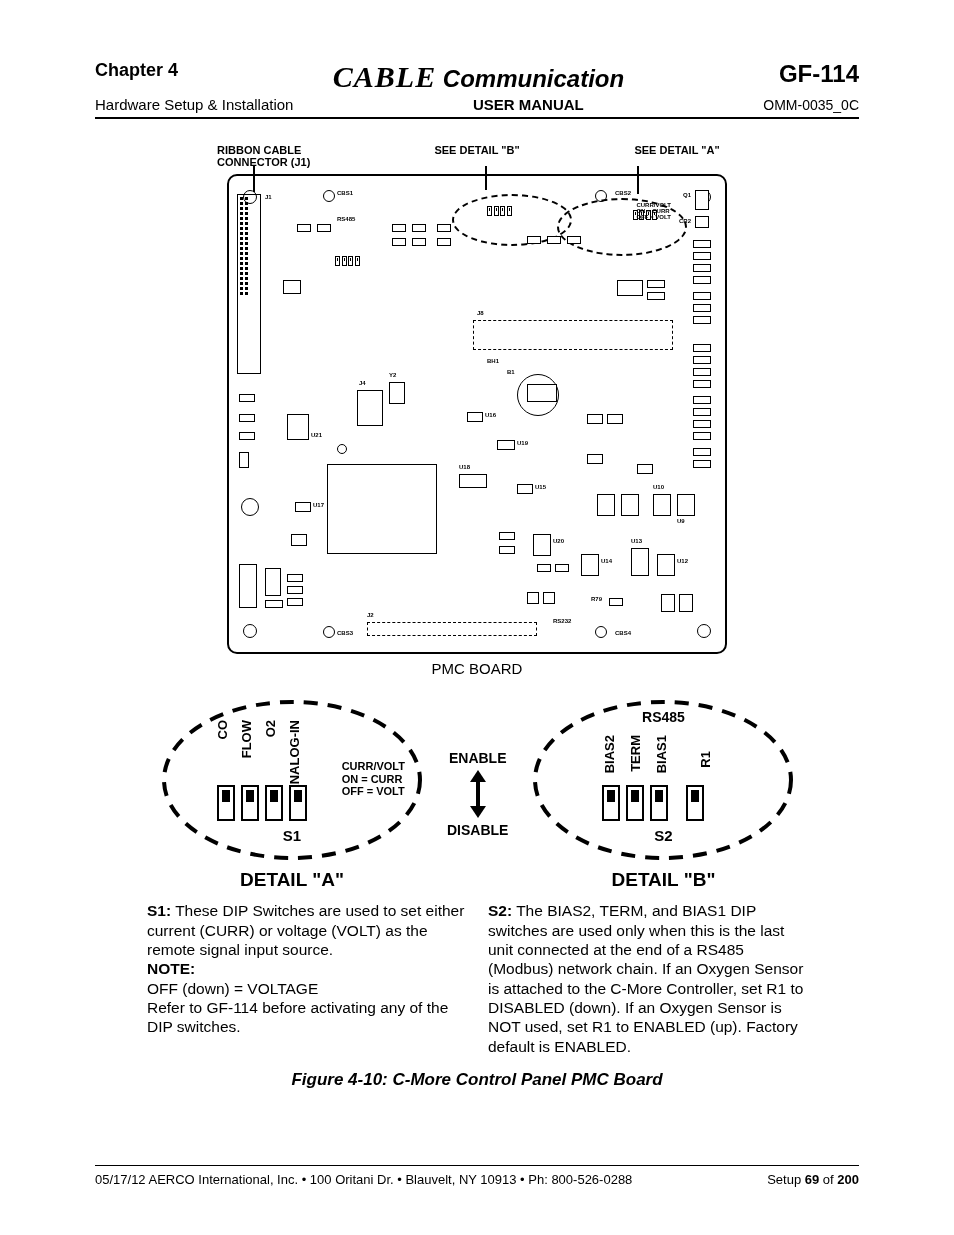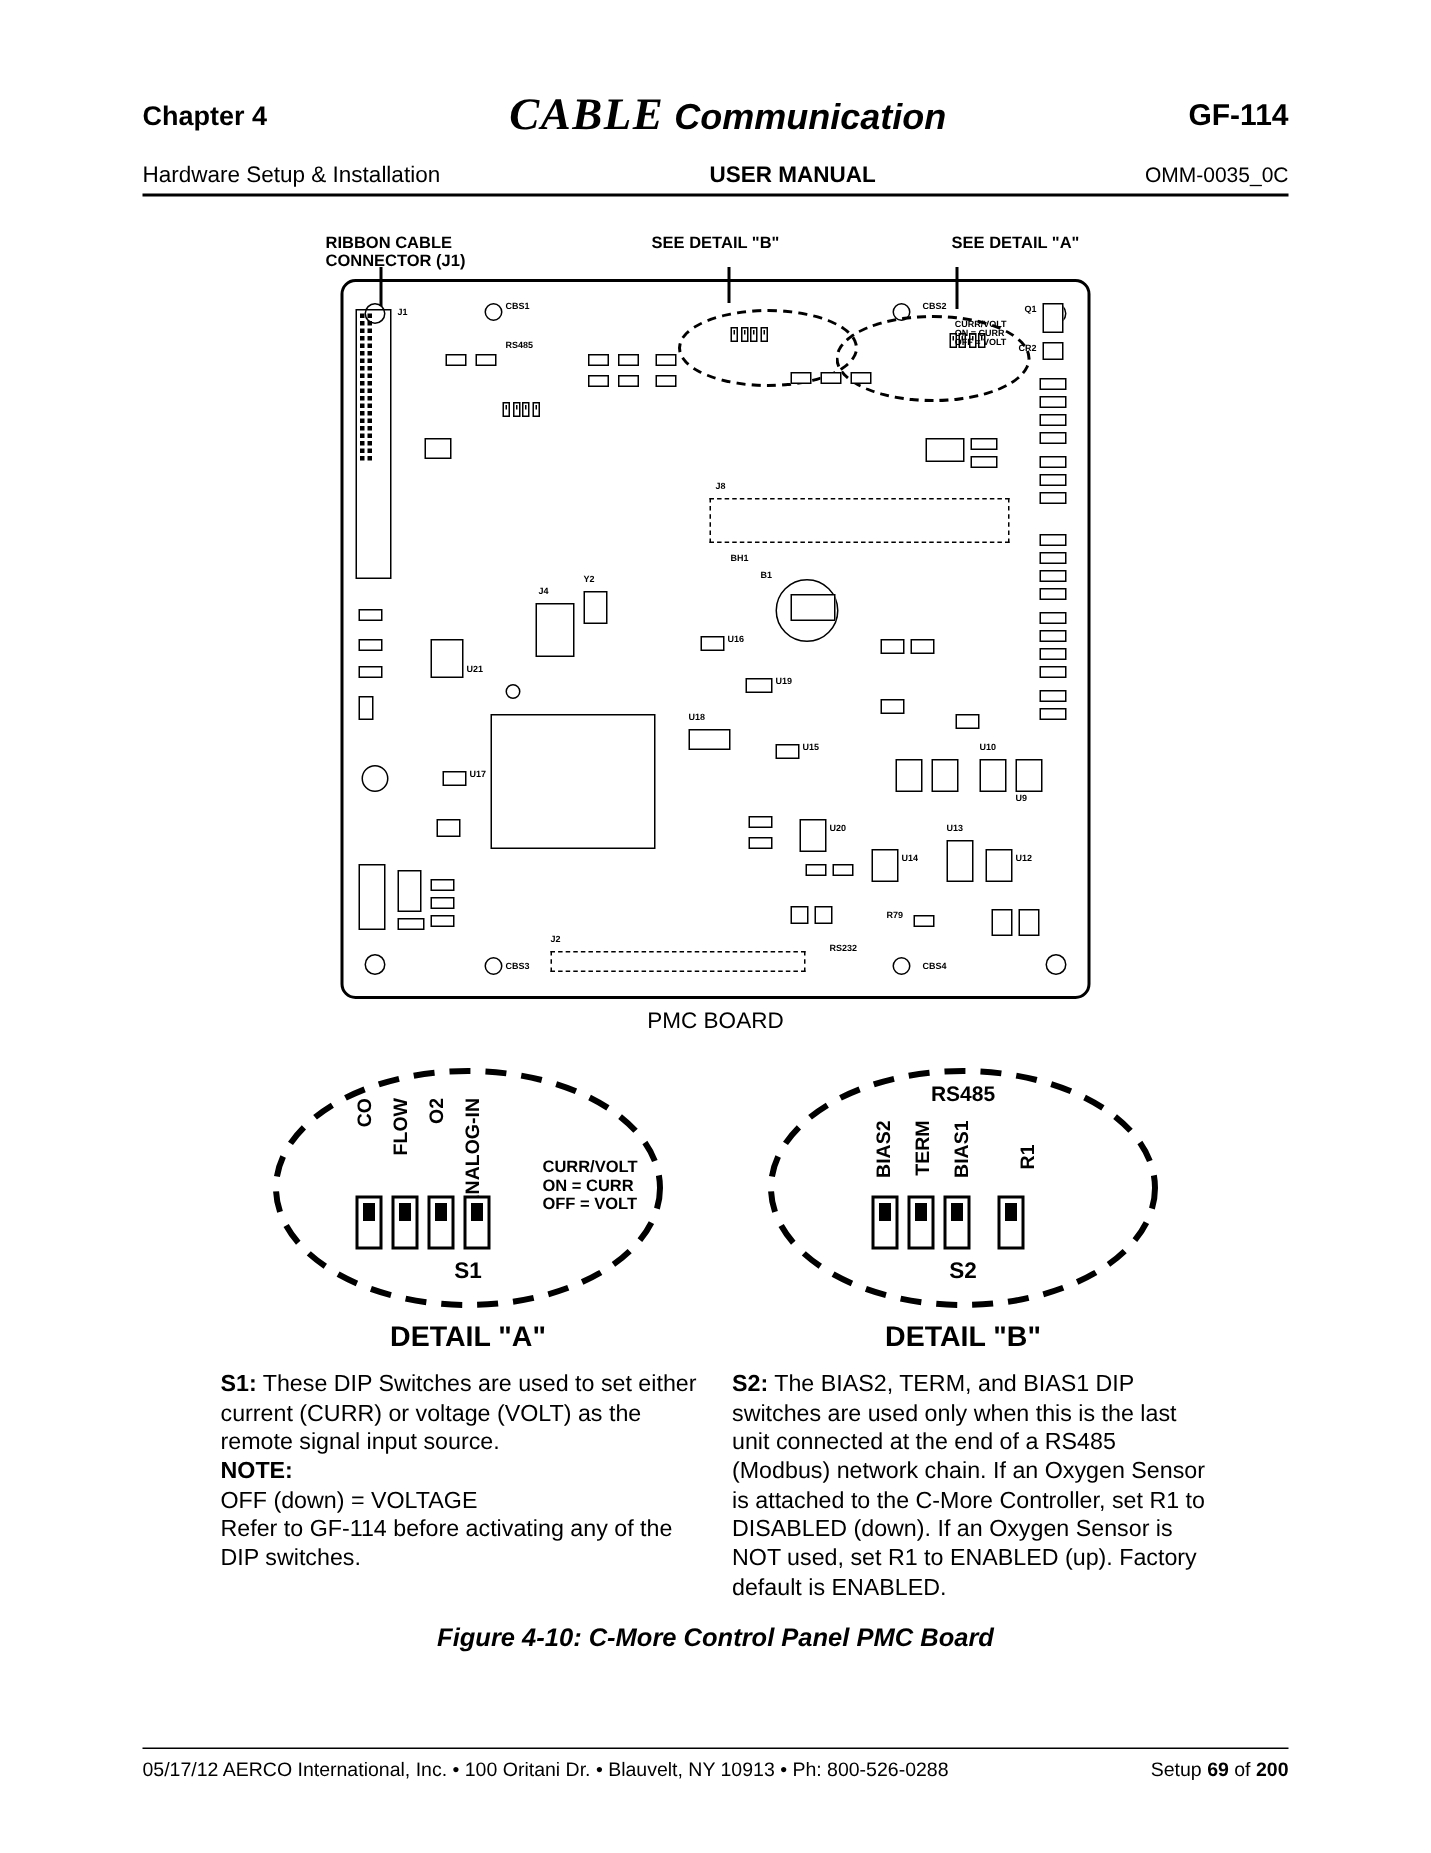--- a/index.html
+++ b/index.html
@@ -8,28 +8,28 @@
     font-family: Arial, Helvetica, sans-serif;
     color: #000;
     width: 954px;
     height: 1235px;
     position: relative;
     padding: 60px 95px 50px 95px;
   }
   .header-row1 {
     display: flex;
     justify-content: space-between;
-    align-items: center;
-    margin-bottom: 14px;
+    align-items: flex-start;
+    margin-bottom: 2px;
   }
   .chapter { font-weight: bold; font-size: 18px; }
   .center-title { font-size: 18px; }
   .modbus { font-family: "Times New Roman", serif; font-style: italic; font-weight: bold; font-size: 30px; letter-spacing: 1px; }
   .comm { font-weight: bold; font-style: italic; font-size: 24px; }
-  .gf { font-weight: bold; font-size: 20px; font-family: Arial, sans-serif; }
+  .gf { font-weight: bold; font-size: 24px; font-family: Arial, sans-serif; }
   .header-row2 {
     display: flex;
     justify-content: space-between;
     align-items: baseline;
     font-size: 15px;
     border-bottom: 2px solid #000;
     padding-bottom: 4px;
     margin-bottom: 25px;
   }
   .usermanual { font-weight: bold; }
@@ -469,20 +469,27 @@
           <div class="dip"></div>
           <div class="dip"></div>
           <div class="dip"></div>
           <div class="dip"></div>
         </div>
         <div class="s-label">S1</div>
       </div>
       <div class="detail-title">DETAIL "A"</div>
     </div>
 
+    <div class="enable-block">
+      <div class="lbl">ENABLE</div>
+      <div class="arrow-updown">
+          <div class="shaft"></div>
+        </div>
+      <div class="lbl">DISABLE</div>
+    </div>
 
     <div class="detail-col">
       <div class="dashed-ellipse">
         <svg viewBox="0 0 270 170">
           <ellipse cx="135" cy="85" rx="128" ry="78" fill="none" stroke="#000" stroke-width="4" stroke-dasharray="14 10"></ellipse>
         </svg>
         <div class="rs485-label">RS485</div>
         <span class="vlabel" style="left:74px; top:40px;">BIAS2</span>
         <span class="vlabel" style="left:100px; top:40px;">TERM</span>
         <span class="vlabel" style="left:126px; top:40px;">BIAS1</span>

